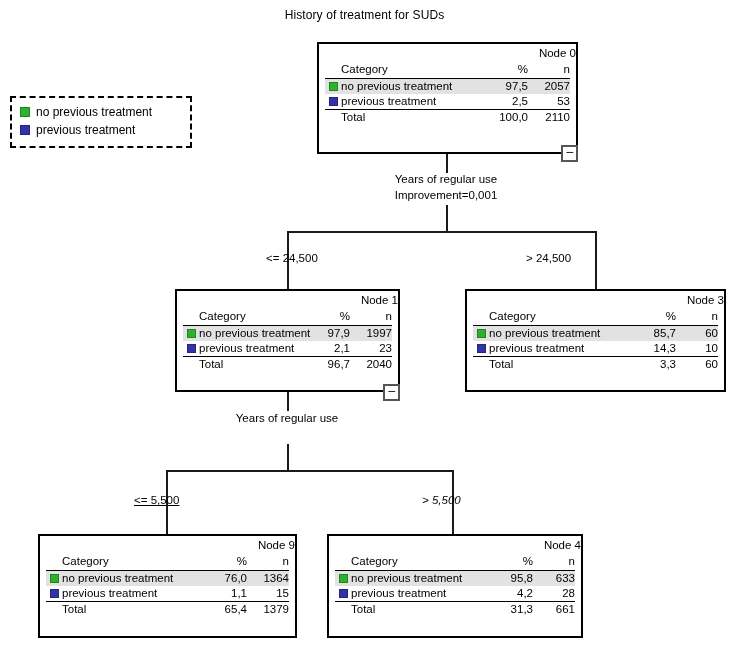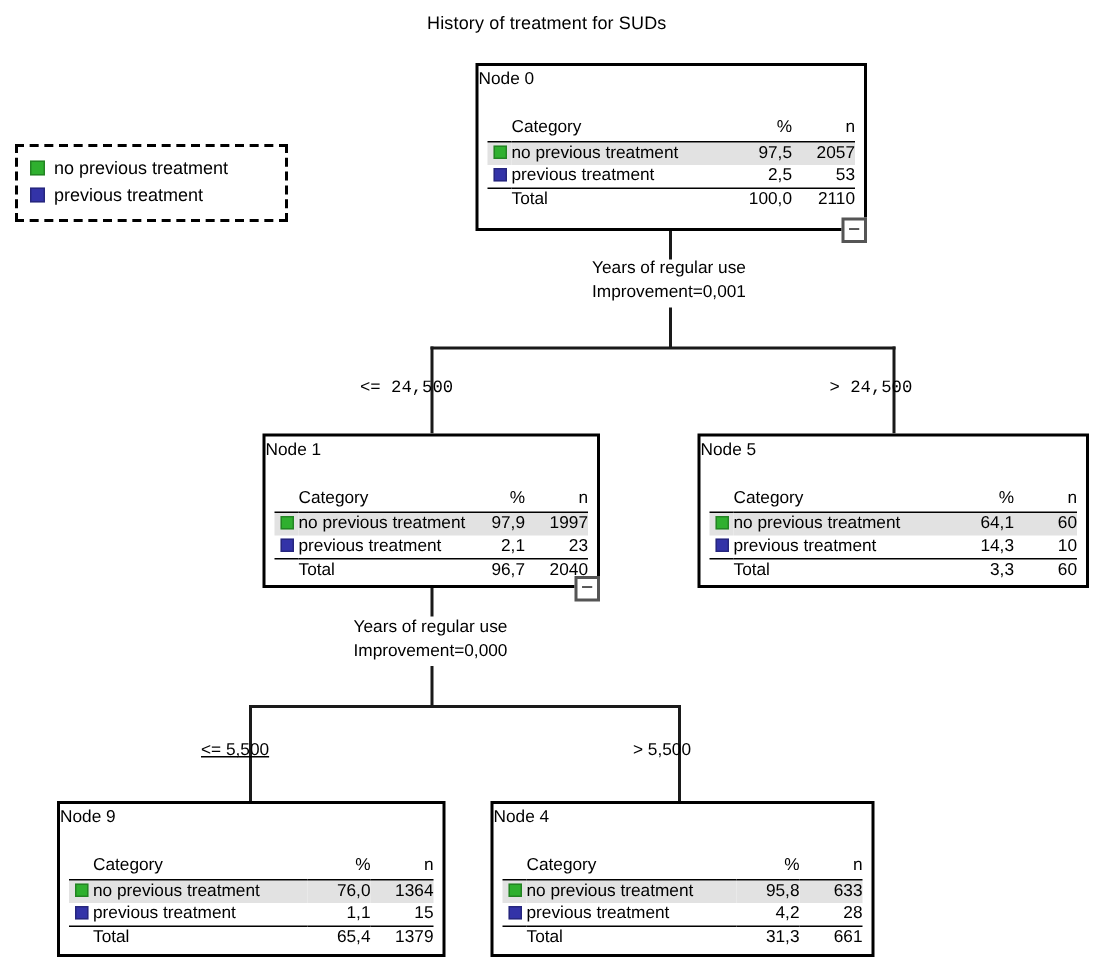--- a/index.html
+++ b/index.html
@@ -68,31 +68,30 @@
 
   
   .node {
     position: absolute;
     border: 2px solid #000;
     background: #ffffff;
     box-sizing: border-box;
     font-size: 11.5px;
   }
   .node-title {
-    text-align: left;
+    text-align: right;
     padding: 3px 0 3px 0;
     font-size: 11.5px;
     white-space: nowrap;
   }
   .node-table {
     width: 100%;
     border-collapse: collapse;
     table-layout: fixed;
     font-size: 11.5px;
-    margin-top: 16px;
   }
   .node-table td, .node-table th {
     padding: 0;
     font-weight: normal;
     vertical-align: middle;
     white-space: nowrap;
     line-height: 15px;
     height: 15px;
   }
   .hdr td { border-bottom: 1.5px solid #000; padding-bottom: 1px; }
@@ -210,22 +209,22 @@
   <div class="split-label" style="left:326px; top:171px; width:240px;">
     <div>Years of regular use</div>
     <div>Improvement=0,001</div>
   </div>
 
   <div class="vline" style="left:446px; top:205px; height:27px;"></div>
   <div class="hline" style="left:287px; top:231px; width:310px;"></div>
   <div class="vline" style="left:287px; top:231px; height:58px;"></div>
   <div class="vline" style="left:595px; top:231px; height:58px;"></div>
 
-  <div class="branch-label" style="left:240px; top:252px;font-family:Liberation Mono, monospace;">&lt;= 24,500</div>
-  <div class="branch-label" style="left:553px; top:252px;font-family:Liberation Mono, monospace;">&gt; 24,500</div>
+  <div class="branch-label" style="left:266px; top:252px;">&lt;= 24,500</div>
+  <div class="branch-label" style="left:526px; top:252px;">&gt; 24,500</div>
 
   <div class="node" id="n1" style="left:175px; top:289px; width:225px; height:103px;">
     <div class="node-title">Node 1</div>
     <div class="tbl-wrap">
       <table class="node-table">
         <tbody>
             <tr class="hdr">
           <td class="col-sw"></td>
           <td class="col-cat">Category</td>
           <td class="col-pct">%</td>
@@ -251,34 +250,34 @@
         </tr>
       </tbody>
         </table>
     </div>
   </div>
   <div class="collapse-btn" style="left:383px; top:384px;">
       <span>−</span>
     </div>
 
   <div class="node" id="n2" style="left:465px; top:289px; width:261px; height:103px;">
-    <div class="node-title">Node 5</div>
-    <div class="tbl-wrap">
-      <table class="node-table">
-        <tbody>
-            <tr class="hdr">
-          <td class="col-sw"></td>
-          <td class="col-cat">Category</td>
-          <td class="col-pct">%</td>
-          <td class="col-n">n</td>
-        </tr>
-        <tr class="row-hl">
-          <td class="col-sw"><span class="cell-sw-box" style="background:#2fb02f"></span></td>
-          <td class="col-cat">no previous treatment</td>
-          <td class="col-pct">64,1</td>
+    <div class="node-title">Node 3</div>
+    <div class="tbl-wrap">
+      <table class="node-table">
+        <tbody>
+            <tr class="hdr">
+          <td class="col-sw"></td>
+          <td class="col-cat">Category</td>
+          <td class="col-pct">%</td>
+          <td class="col-n">n</td>
+        </tr>
+        <tr class="row-hl">
+          <td class="col-sw"><span class="cell-sw-box" style="background:#2fb02f"></span></td>
+          <td class="col-cat">no previous treatment</td>
+          <td class="col-pct">85,7</td>
           <td class="col-n">60</td>
         </tr>
         <tr class="lastcat">
           <td class="col-sw"><span class="cell-sw-box" style="background:#3333a8"></span></td>
           <td class="col-cat">previous treatment</td>
           <td class="col-pct">14,3</td>
           <td class="col-n">10</td>
         </tr>
         <tr>
           <td class="col-sw"></td>
@@ -287,29 +286,28 @@
           <td class="col-n">60</td>
         </tr>
       </tbody>
         </table>
     </div>
   </div>
 
   <div class="vline" style="left:287px; top:392px; height:19px;"></div>
   <div class="split-label" style="left:167px; top:410px; width:240px;">
     <div>Years of regular use</div>
-    <div>Improvement=0,000</div>
   </div>
   <div class="vline" style="left:287px; top:444px; height:27px;"></div>
   <div class="hline" style="left:166px; top:470px; width:288px;"></div>
   <div class="vline" style="left:166px; top:470px; height:64px;"></div>
   <div class="vline" style="left:452px; top:470px; height:64px;"></div>
 
   <div class="branch-label" style="left:134px; top:494px;text-decoration:underline;">&lt;= 5,500</div>
-  <div class="branch-label" style="left:422px; top:494px;">&gt; 5,500</div>
+  <div class="branch-label" style="left:422px; top:494px;font-style:italic;">&gt; 5,500</div>
 
   <div class="node" id="n3" style="left:38px; top:534px; width:259px; height:104px;">
     <div class="node-title">Node 9</div>
     <div class="tbl-wrap">
       <table class="node-table">
         <tbody>
             <tr class="hdr">
           <td class="col-sw"></td>
           <td class="col-cat">Category</td>
           <td class="col-pct">%</td>

